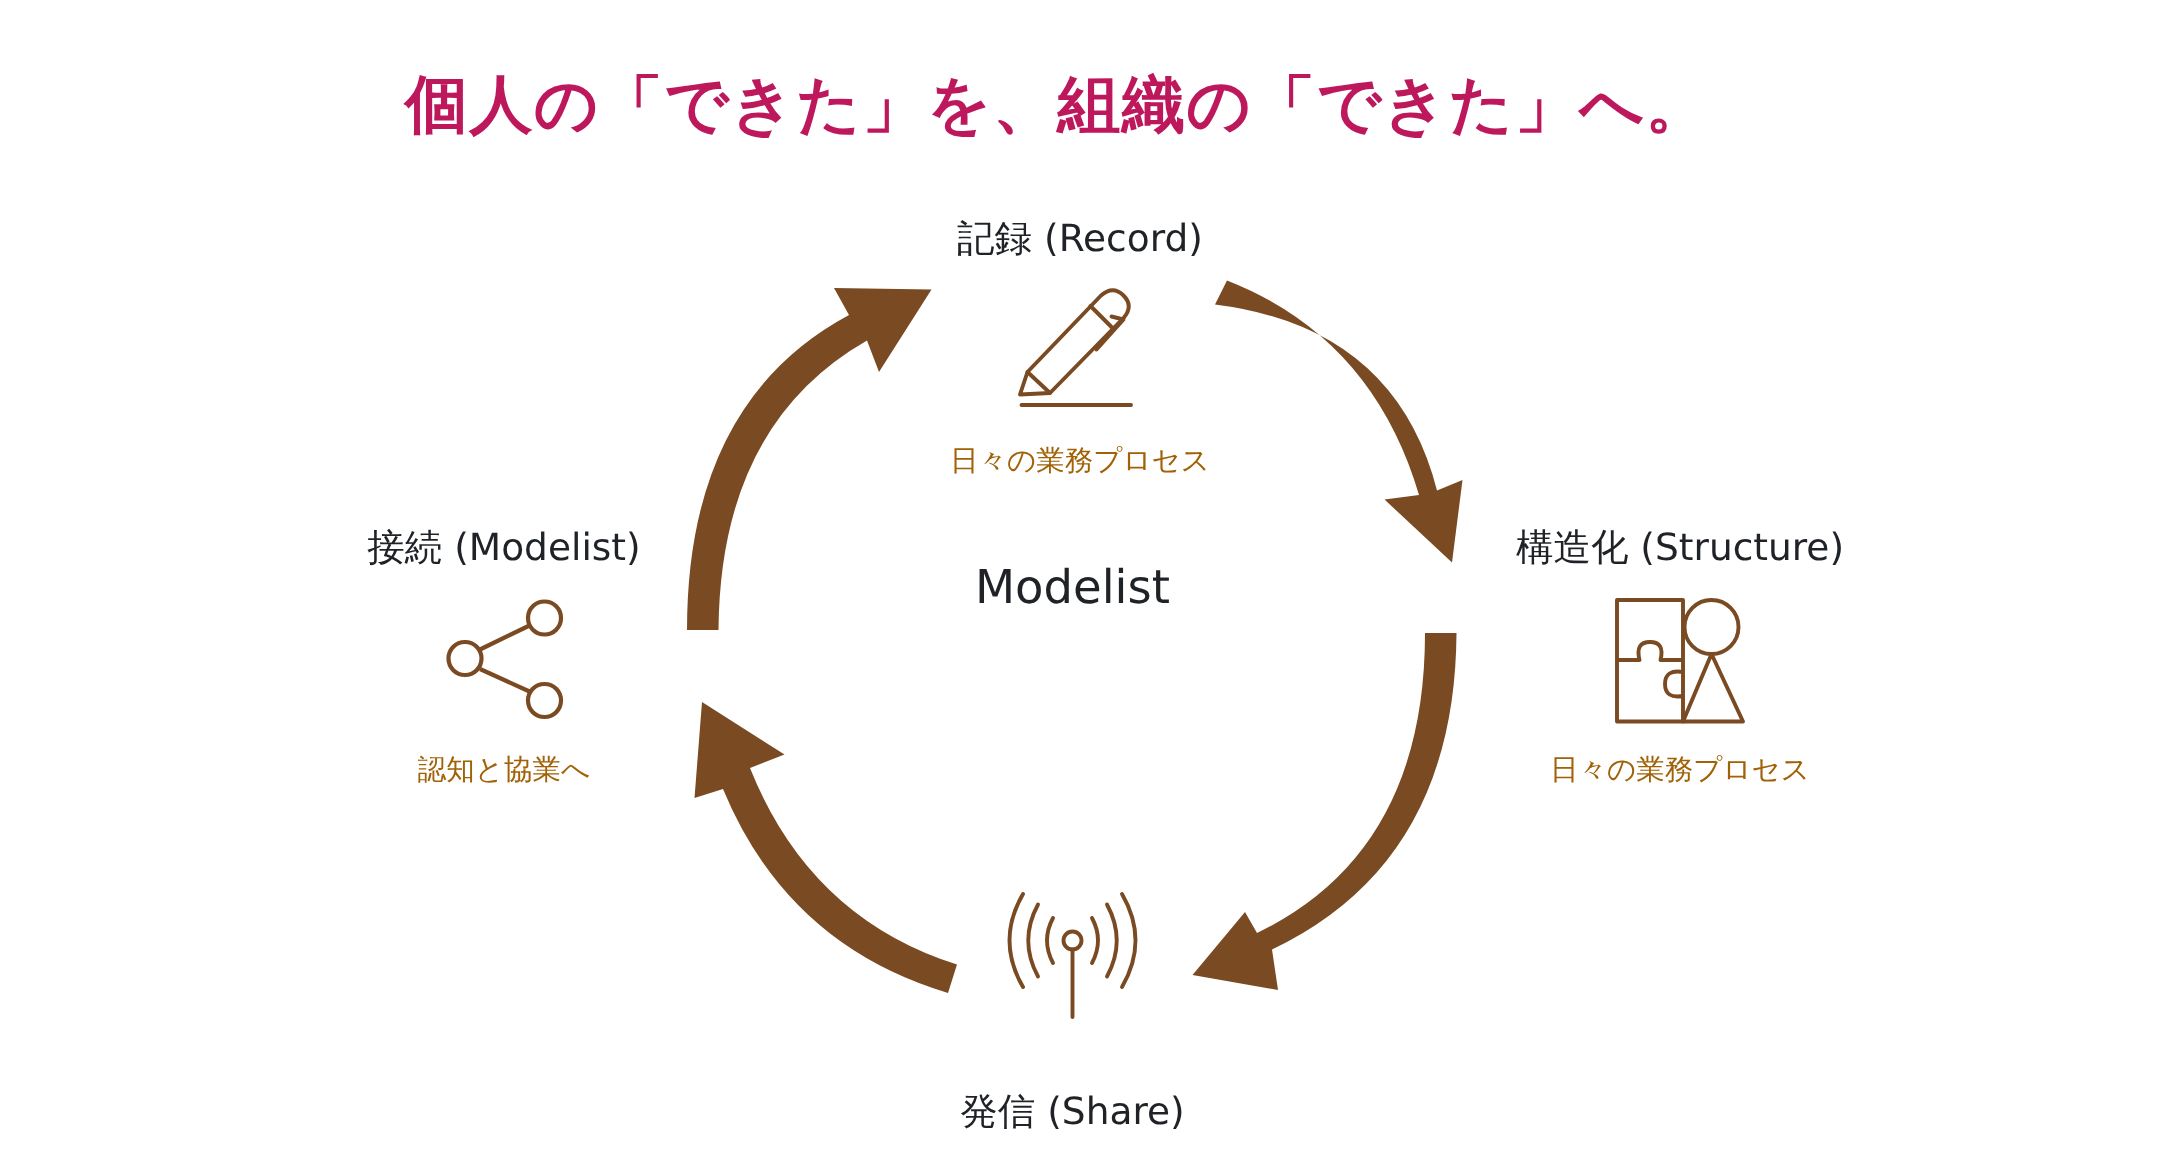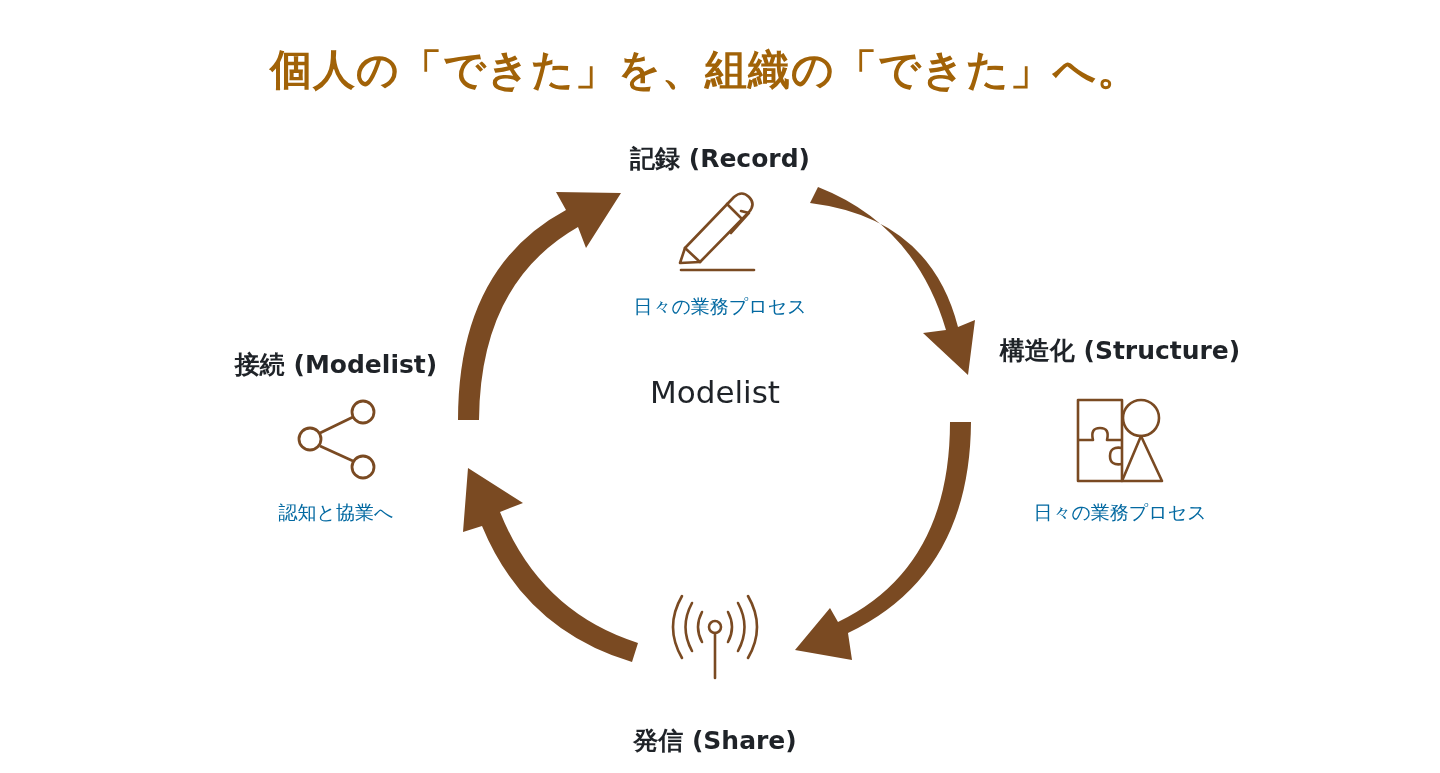--- a/index.html
+++ b/index.html
@@ -6,26 +6,26 @@
     body {
       width: 1440px; height: 773px; overflow: hidden;
       background: #ffffff;
       font-family: "DejaVu Sans", "Liberation Sans", sans-serif;
       color: #1f2328;
       position: relative;
     }
     .title {
       position: absolute; left: 0; top: 42px; width: 1410px;
       text-align: center; font-size: 42px; font-weight: bold;
-      letter-spacing: 1px; color: #a16207;
+      letter-spacing: 1px; color: #be185d;
     }
     svg.diagram { position: absolute; left: 0; top: 0; }
     .node { position: absolute; text-align: center; }
-    .node-title { font-size: 25px; font-weight: bold; color: #1f2328; white-space: nowrap; }
-    .node-sub { font-size: 19px; color: #0369a1; white-space: nowrap; }
+    .node-title { font-size: 25px; font-weight: normal; color: #1f2328; white-space: nowrap; }
+    .node-sub { font-size: 19px; color: #a16207; white-space: nowrap; }
     .center {
       position: absolute; left: 560px; top: 372px; width: 310px;
       text-align: center; font-size: 31px; font-weight: normal; line-height: 41px; color: #1f2328;
     }
   </style>
 </head>
 <body>
 
 <div class="title">個人の「できた」を、組織の「できた」へ。</div>
 
@@ -77,21 +77,21 @@
   </g>
 </svg>
 
 <div class="node" style="left:580px; top:142px; width:280px;">
   <div class="node-title">記録 (Record)</div>
 </div>
 <div class="node" style="left:580px; top:294px; width:280px;">
   <div class="node-sub">日々の業務プロセス</div>
 </div>
 
-<div class="node" style="left:980px; top:334px; width:280px;">
+<div class="node" style="left:980px; top:348px; width:280px;">
   <div class="node-title">構造化 (Structure)</div>
 </div>
 <div class="node" style="left:980px; top:500px; width:280px;">
   <div class="node-sub">日々の業務プロセス</div>
 </div>
 
 <div class="node" style="left:575px; top:700px; width:280px;margin-top:24px;">
   <div class="node-title">発信 (Share)</div>
 </div>
 

